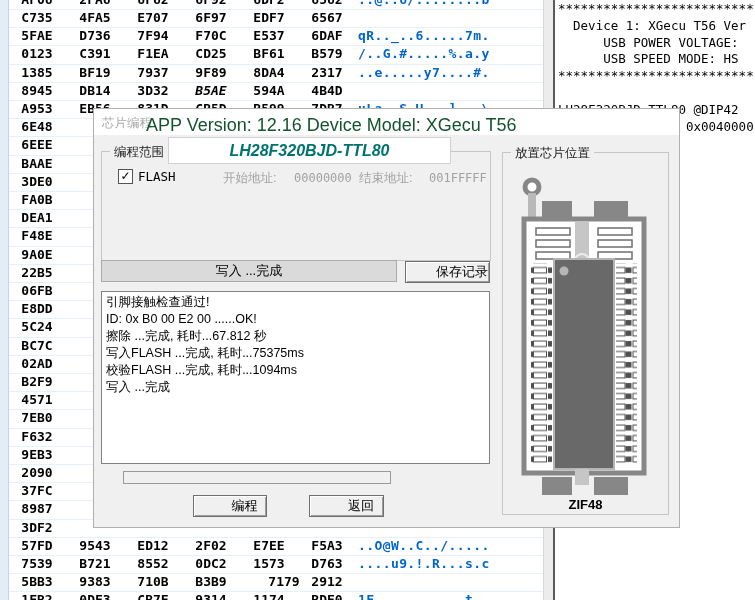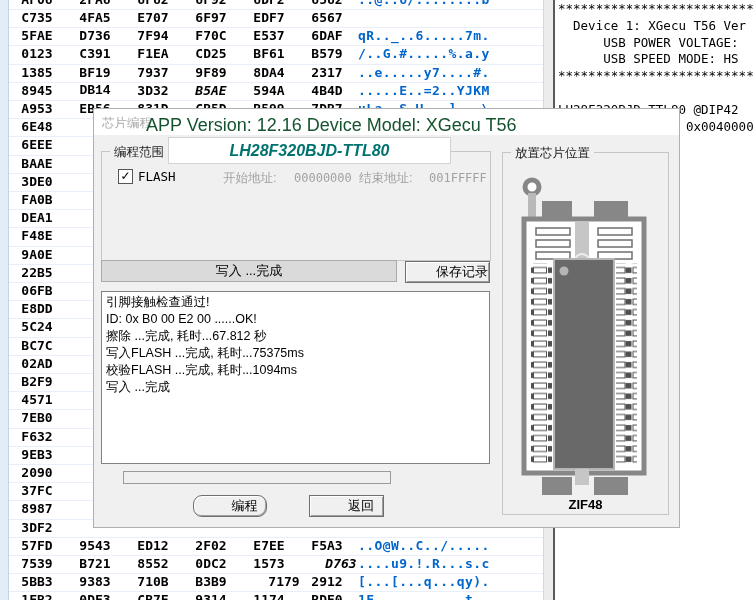--- a/index.html
+++ b/index.html
@@ -52,21 +52,21 @@
   .addr-value{position:absolute;top:62px;font-size:12px;color:#a2a2a2;
           font-family:"DejaVu Sans Mono",monospace;}
 
   .progressbar{position:absolute;left:7px;top:151px;width:296px;height:22px;background:#dadada;
           border:1px solid #ababab;box-sizing:border-box;text-align:center;line-height:20px;
           font-size:13px;color:#000;}
   .btn{position:absolute;background:#f0f0f0;border:1px solid #6f6f6f;box-sizing:border-box;
           box-shadow:inset 1px 1px 0 #ffffff, inset -1px -1px 0 #9e9e9e;
           text-align:center;font-size:13px;color:#000;padding-left:29px;}
   .btn-save{left:311px;top:152px;width:85px;height:22px;line-height:20px;}
-  .btn-program{left:99px;top:386px;width:74px;height:22px;line-height:20px;border-radius:9px;}
+  .btn-program{left:99px;top:386px;width:74px;height:22px;line-height:20px;}
   .btn-back{left:215px;top:386px;width:75px;height:22px;line-height:20px;}
 
   .logbox{position:absolute;left:7px;top:182px;width:389px;height:173px;background:#ffffff;
           border:1px solid #828282;box-sizing:border-box;padding:2px 4px;overflow:hidden;}
   .logbox div{font-size:12.5px;line-height:17px;color:#000;white-space:pre;}
 
   .thinbar{position:absolute;left:29px;top:362px;width:268px;height:13px;background:#f0f0f0;
           border:1px solid #9a9a9a;box-sizing:border-box;}
 
   .zif-label{position:absolute;left:408px;top:388px;width:167px;text-align:center;
@@ -119,26 +119,25 @@
           <span class="hexcell" style="left: 8px;">1385</span>
           <span class="hexcell" style="left: 66px;">BF19</span>
           <span class="hexcell" style="left: 124px;">7937</span>
           <span class="hexcell" style="left: 182px;">9F89</span>
           <span class="hexcell" style="left: 240px;">8DA4</span>
           <span class="hexcell" style="left: 298px;">2317</span>
           <span class="asciicell">..e.....y7....#.</span>
         </div>
         <div class="hexrow" style="top: 81.8px;">
           <span class="hexcell" style="left: 8px;">8945</span>
-          <span class="hexcell" style="left: 66px; font-family: Liberation Mono, monospace;">DB14</span>
+          <span class="hexcell" style="left: 66px;">DB14</span>
           <span class="hexcell" style="left: 124px;">3D32</span>
           <span class="hexcell" style="left: 182px; font-style: italic;">B5AE</span>
           <span class="hexcell" style="left: 240px;">594A</span>
           <span class="hexcell" style="left: 298px;">4B4D</span>
-          <span class="asciicell">.....E..=2..YJKM</span>
         </div>
         <div class="hexrow" style="top: 100px;">
           <span class="hexcell" style="left: 8px;">A953</span>
           <span class="hexcell" style="left: 66px;">EB56</span>
           <span class="hexcell" style="left: 124px;">831D</span>
           <span class="hexcell" style="left: 182px;">CB5D</span>
           <span class="hexcell" style="left: 240px;">B599</span>
           <span class="hexcell" style="left: 298px;">7DB7</span>
           <span class="asciicell">uLa..S.U...]...\</span>
         </div>
@@ -219,31 +218,30 @@
           <span class="hexcell" style="left: 240px;">E7EE</span>
           <span class="hexcell" style="left: 298px;">F5A3</span>
           <span class="asciicell">..O@W..C../.....</span>
         </div>
         <div class="hexrow" style="top: 555px;">
           <span class="hexcell" style="left: 8px;">7539</span>
           <span class="hexcell" style="left: 66px;">B721</span>
           <span class="hexcell" style="left: 124px;">8552</span>
           <span class="hexcell" style="left: 182px;">0DC2</span>
           <span class="hexcell" style="left: 240px;">1573</span>
-          <span class="hexcell" style="left: 312px; font-style: italic;">D763</span>
+          <span class="hexcell" style="left: 298px;">D763</span>
           <span class="asciicell">....u9.!.R...s.c</span>
         </div>
         <div class="hexrow" style="top: 573.2px;">
           <span class="hexcell" style="left: 8px;">5BB3</span>
           <span class="hexcell" style="left: 66px;">9383</span>
           <span class="hexcell" style="left: 124px;">710B</span>
           <span class="hexcell" style="left: 182px;">B3B9</span>
           <span class="hexcell" style="left: 255px;">7179</span>
           <span class="hexcell" style="left: 298px;">2912</span>
-          <span class="asciicell">[...[...q...qy).</span>
         </div>
         <div class="hexrow" style="top: 591.4px;">
           <span class="hexcell" style="left: 8px;">1FB2</span>
           <span class="hexcell" style="left: 66px;">0DF3</span>
           <span class="hexcell" style="left: 124px;">CB7F</span>
           <span class="hexcell" style="left: 182px;">9314</span>
           <span class="hexcell" style="left: 240px;">1174</span>
           <span class="hexcell" style="left: 298px;">BDE0</span>
           <span class="asciicell">1F...........t..</span>
         </div>

